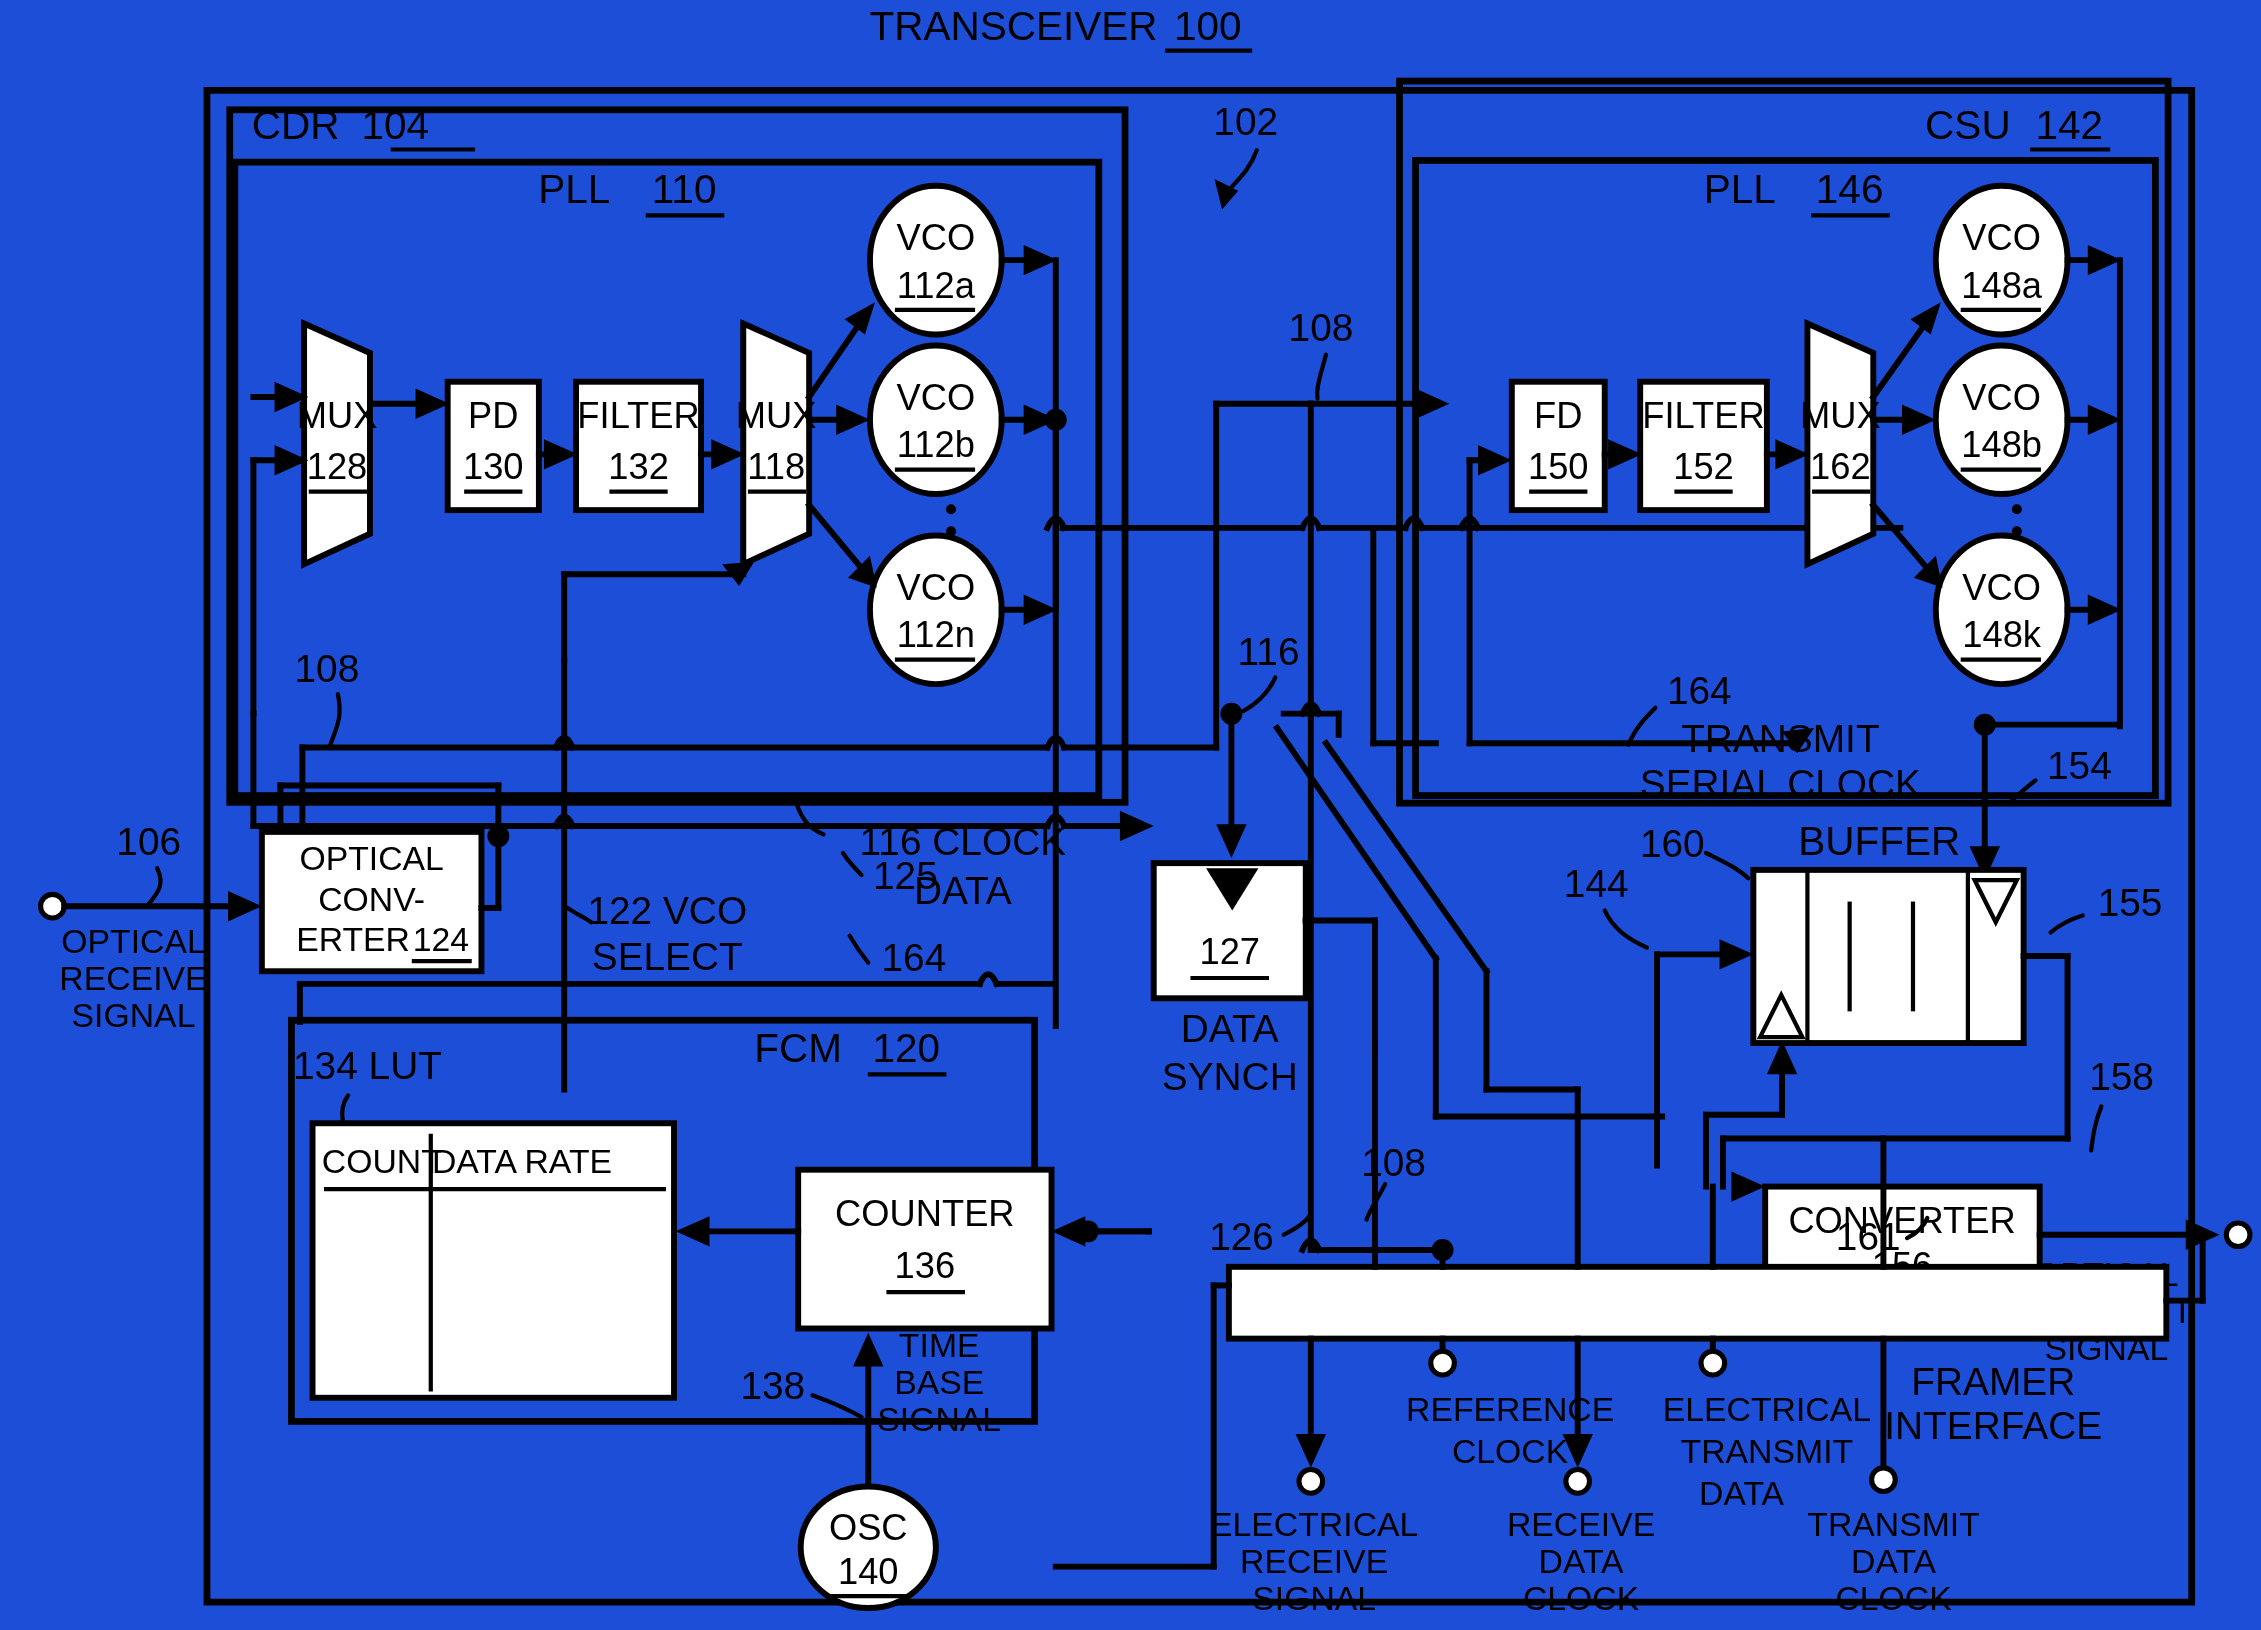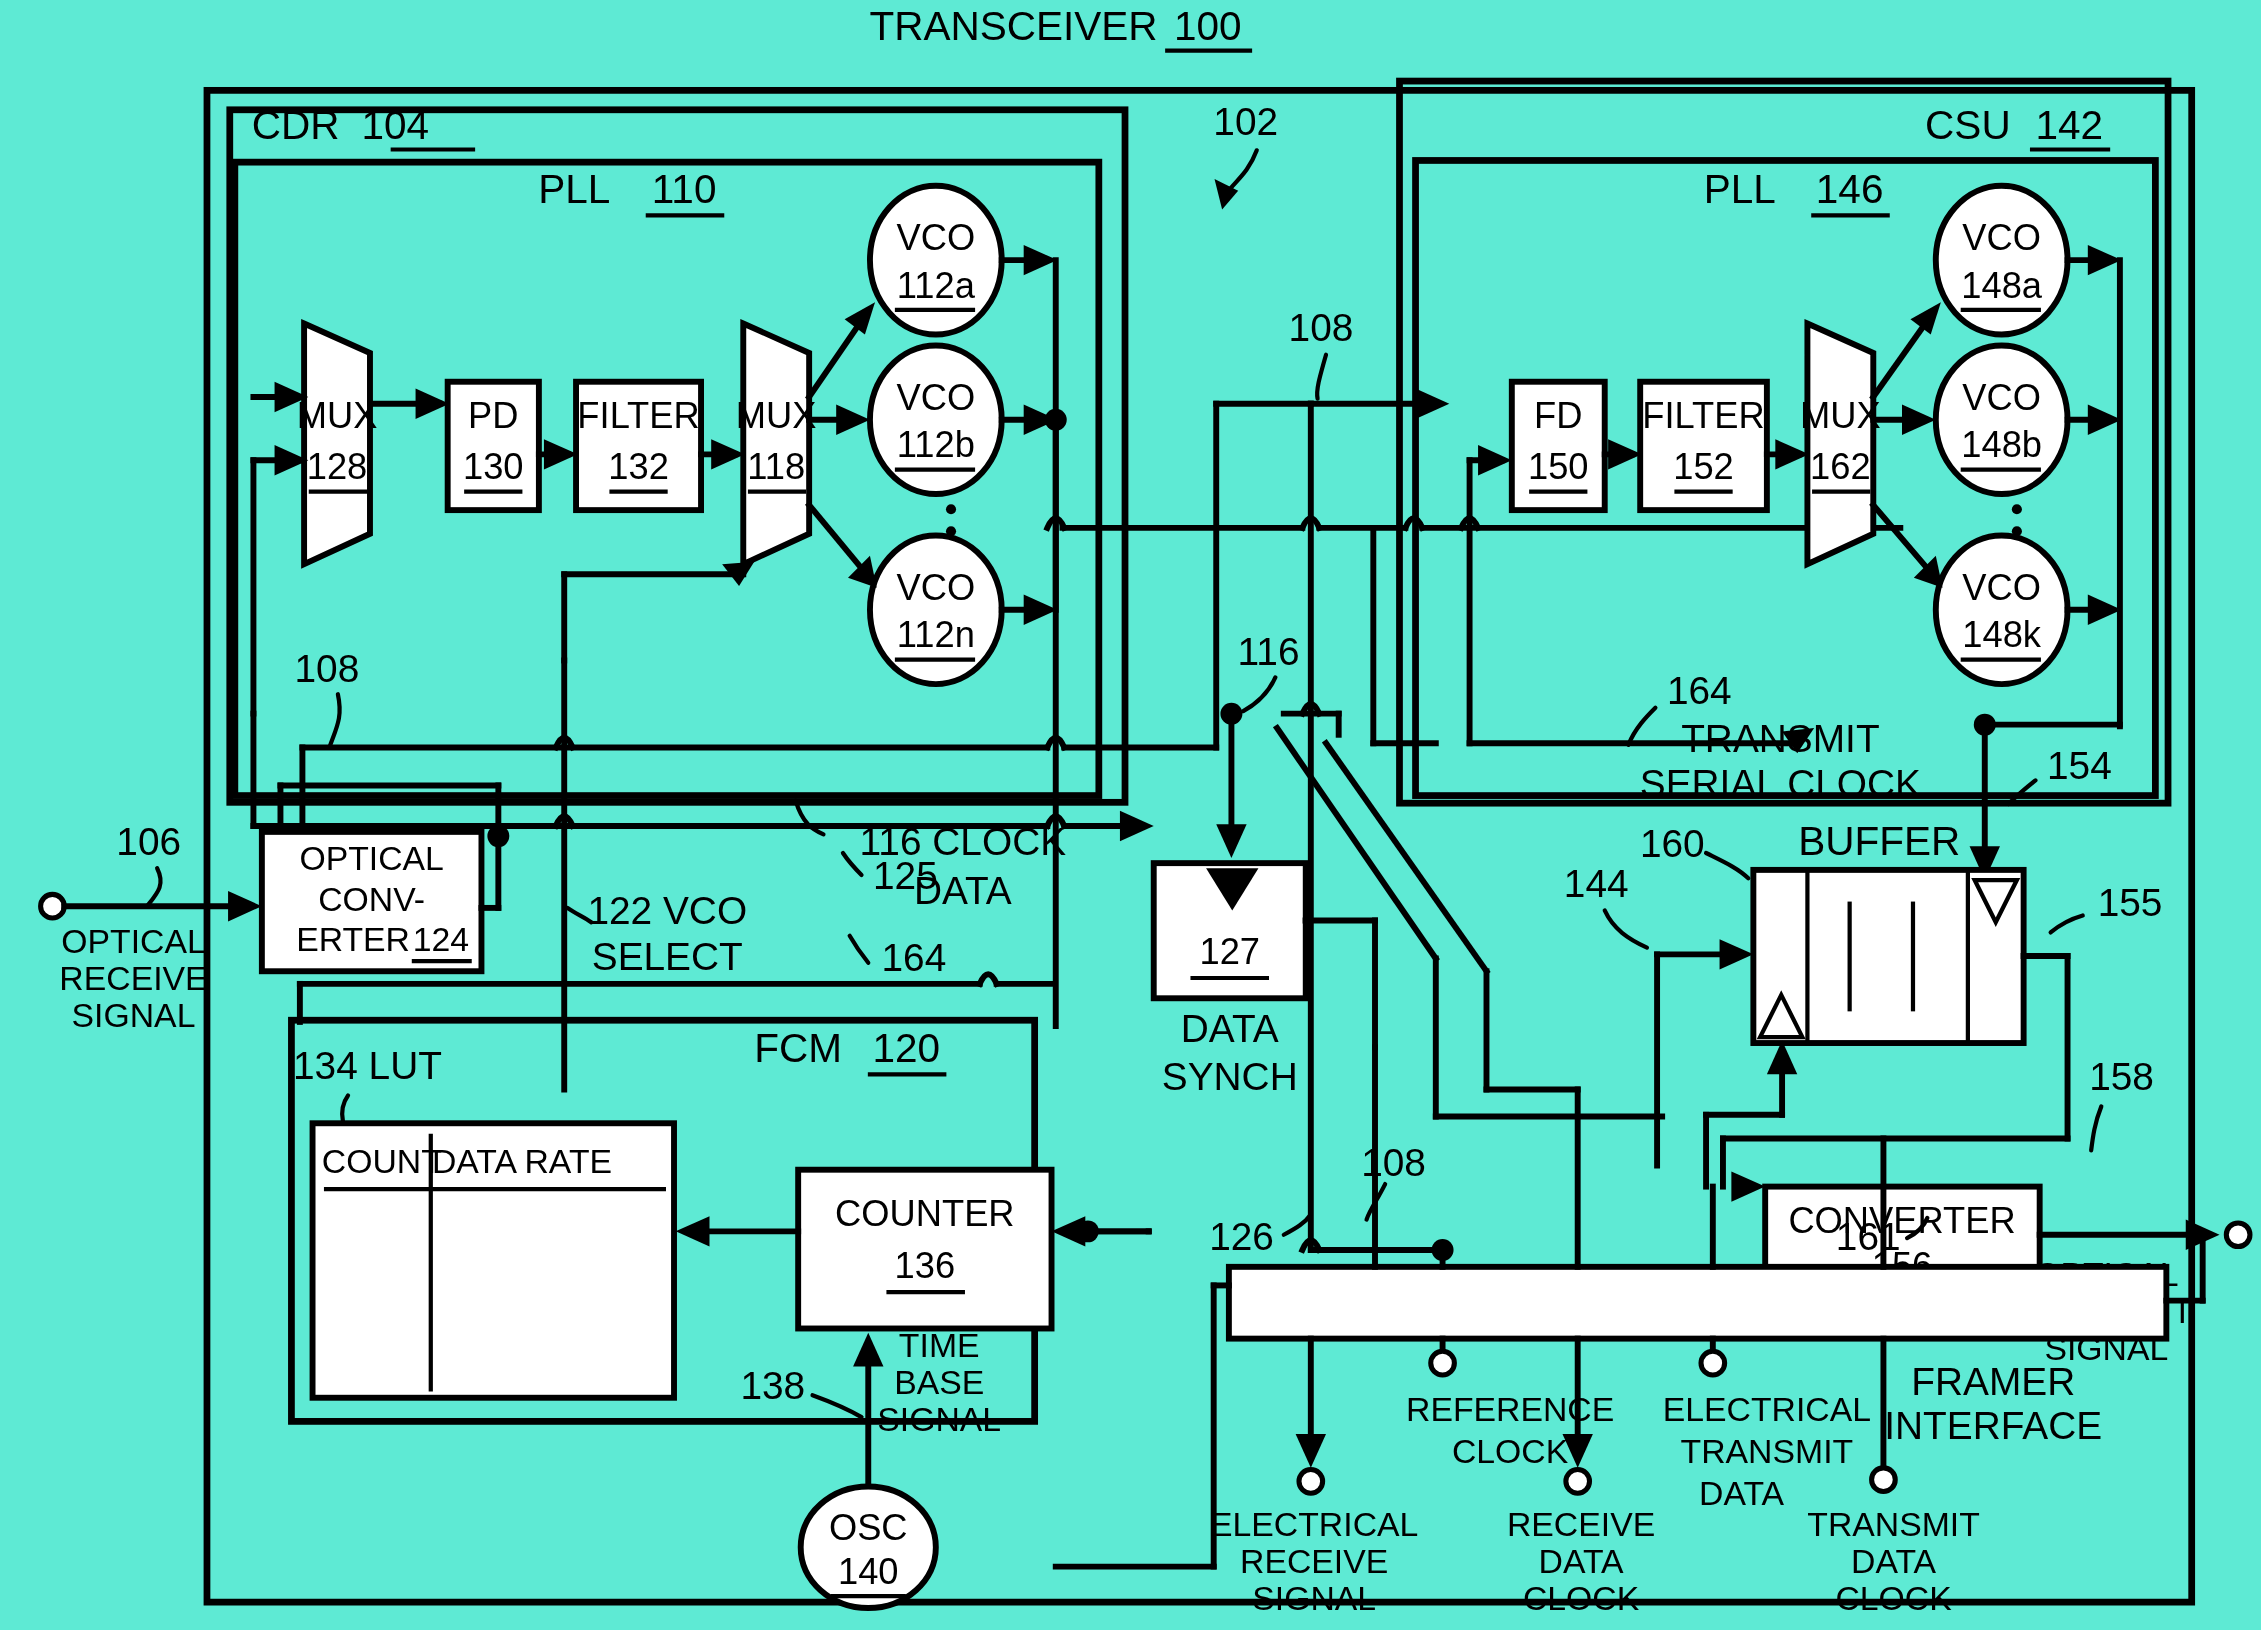--- a/index.html
+++ b/index.html
@@ -4,21 +4,21 @@
 <style>
   html, body {
     margin: 0;
     padding: 0;
     background: #ffffff;
   }
   #root {
     position: relative;
     width: 2261px;
     height: 1630px;
-    background: #5eead4;
+    background: #1d4ed8;
     font-family: "Liberation Sans", sans-serif;
   }
   svg.diagram {
     position: absolute;
     left: 0;
     top: 0;
     width: 2261px;
     height: 1630px;
   }
   .ln {

